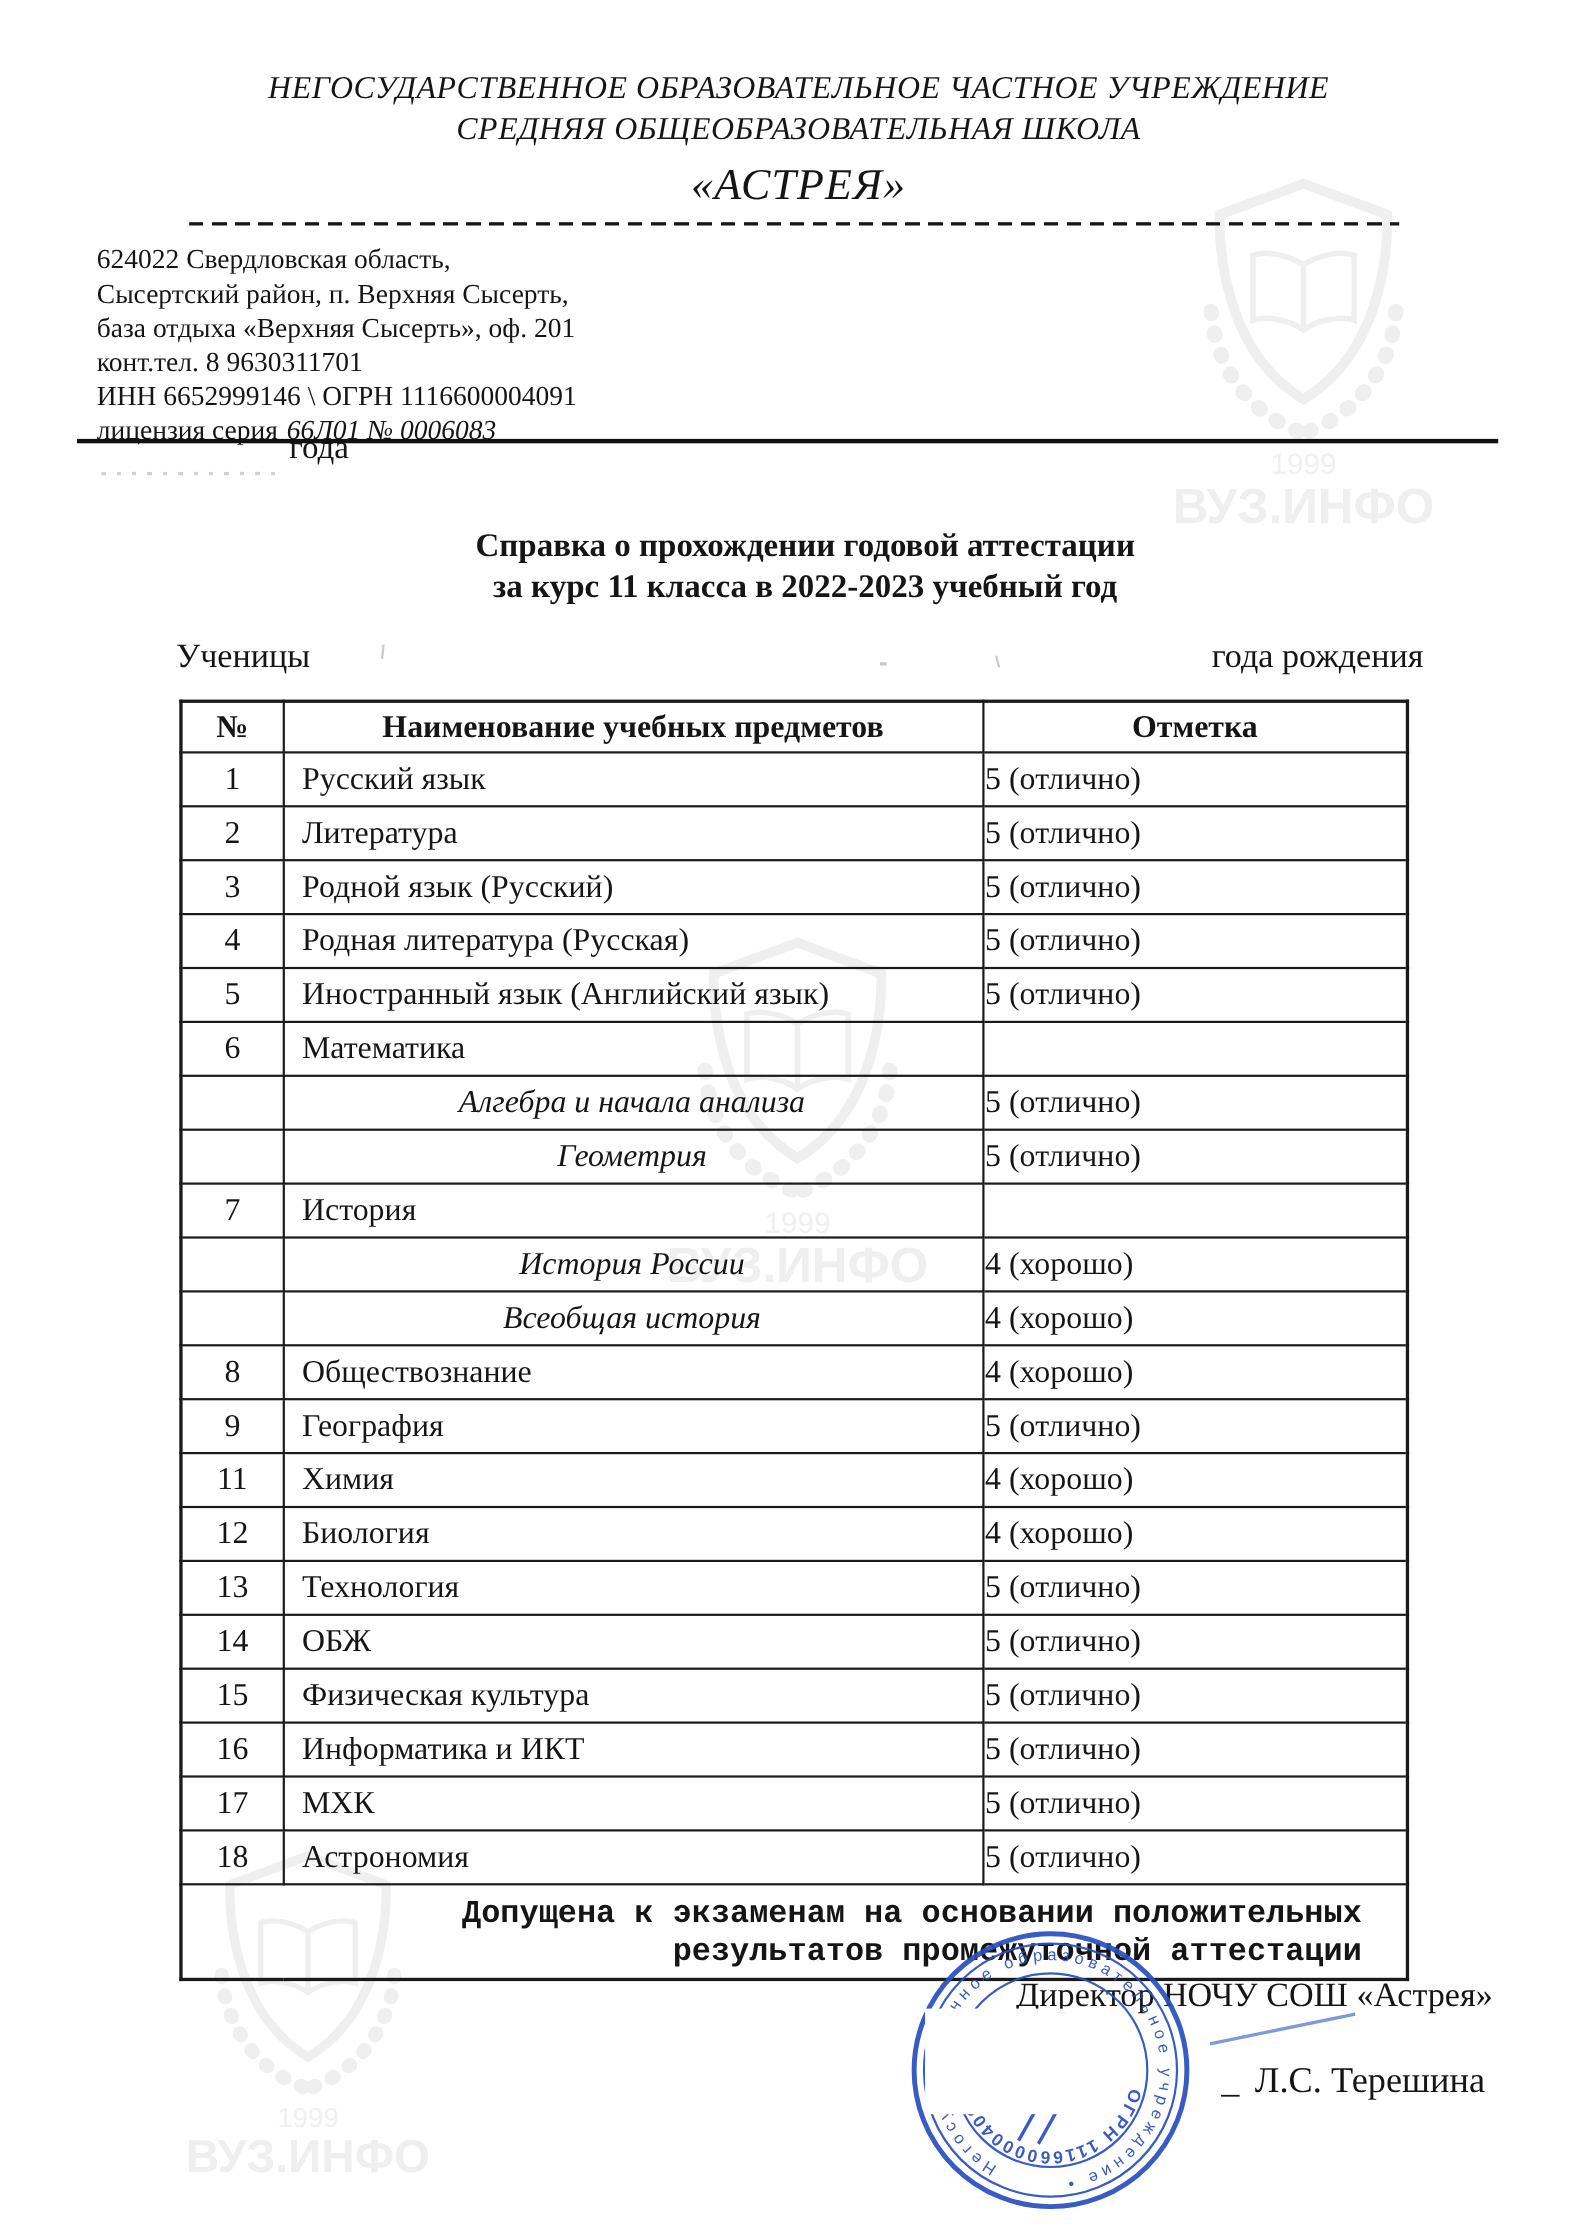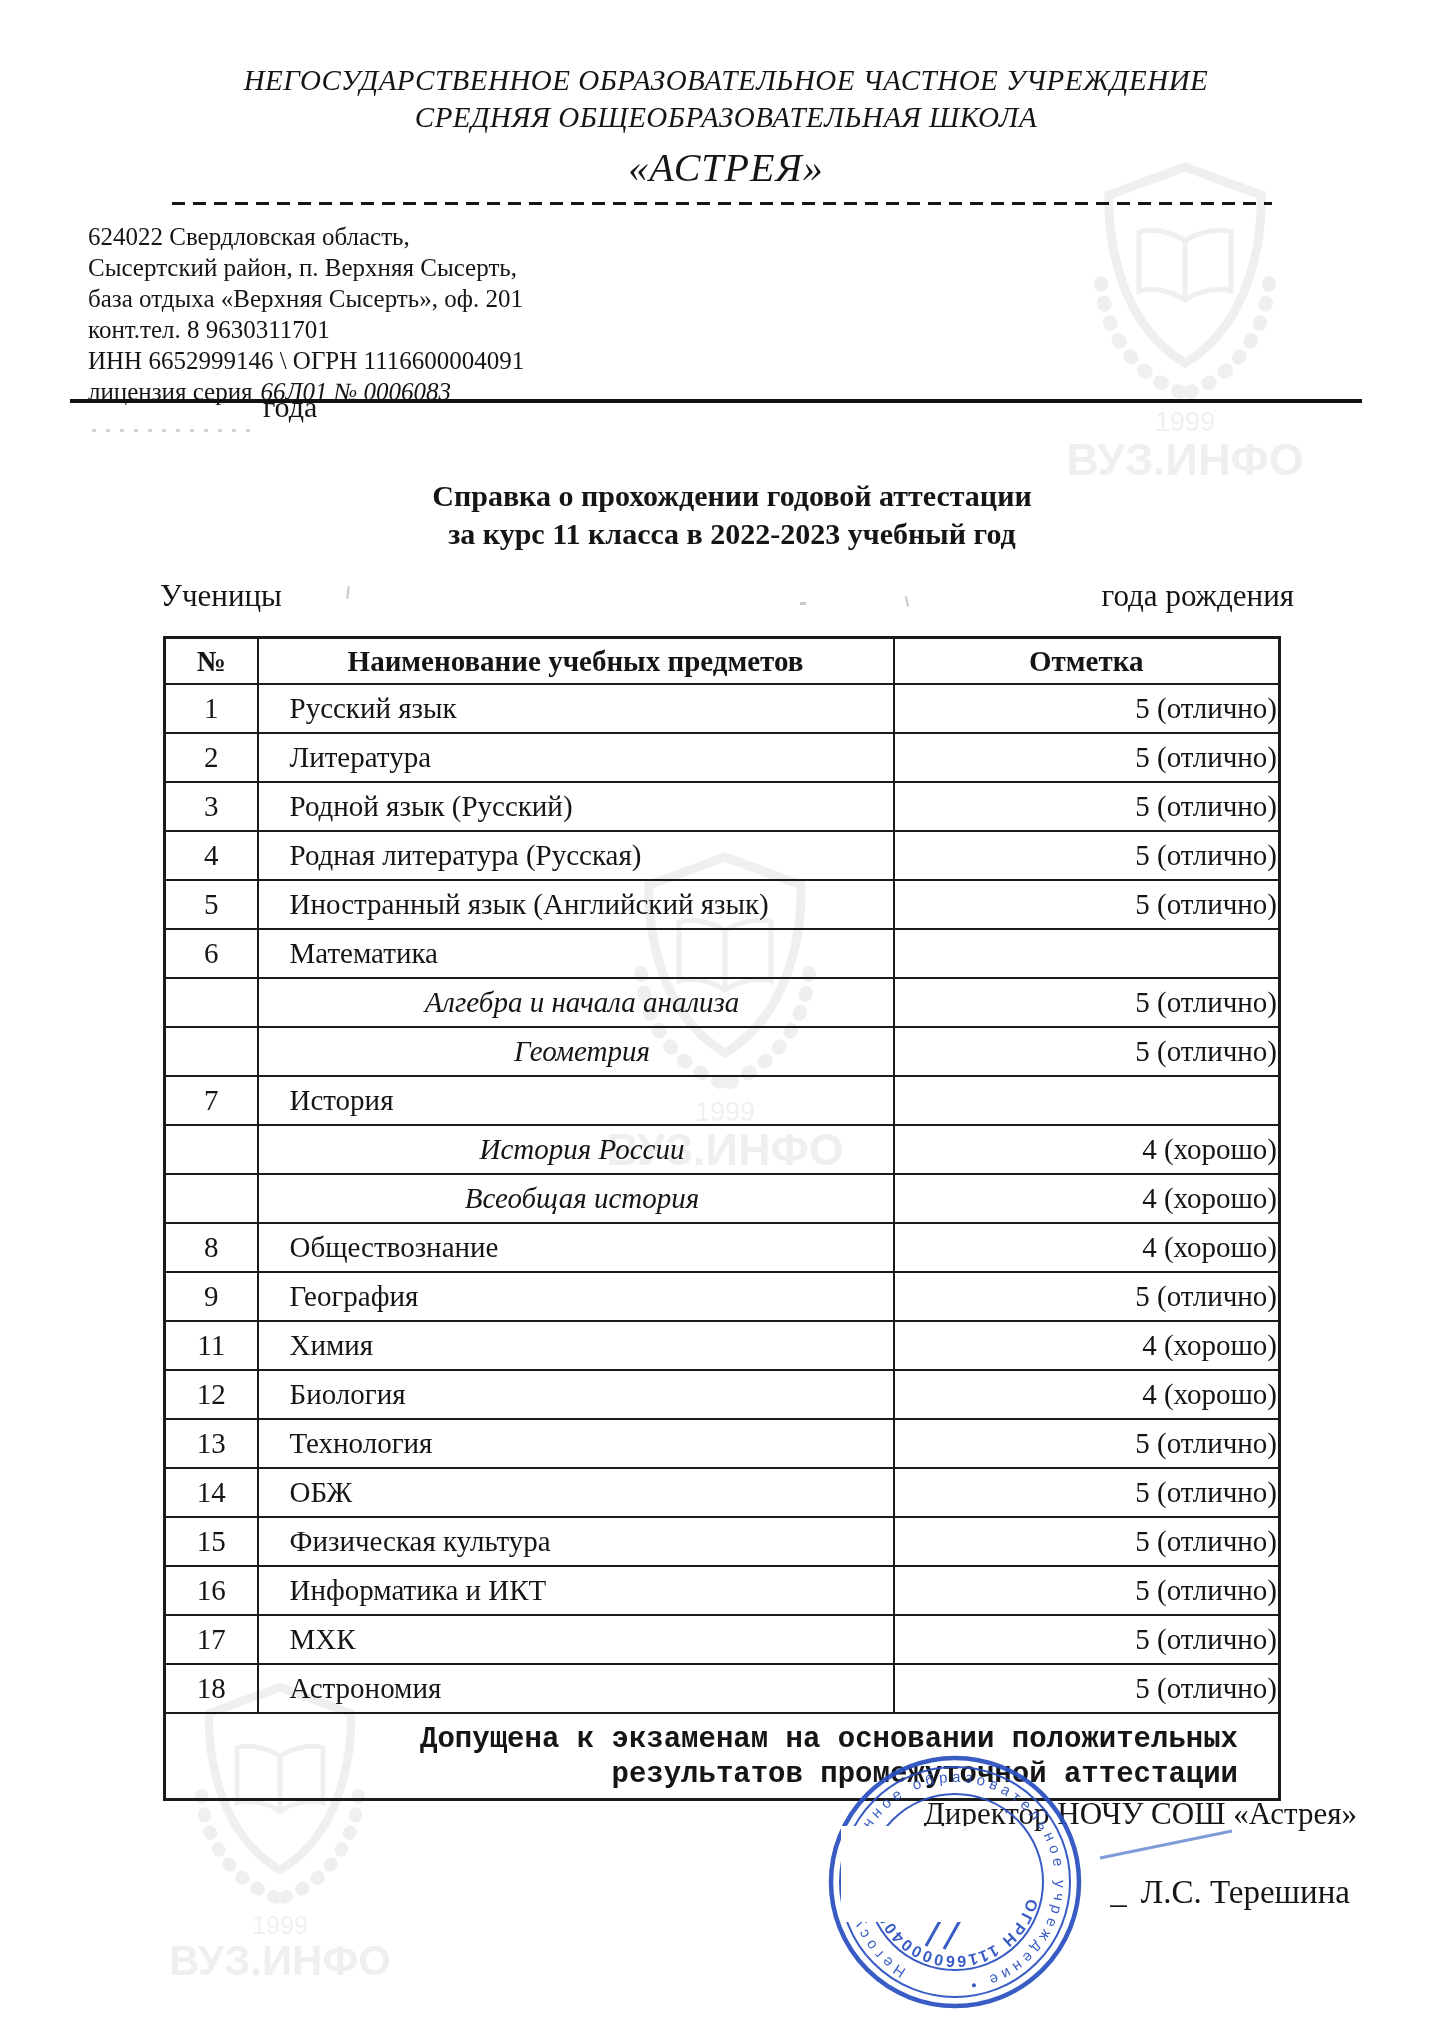--- a/index.html
+++ b/index.html
@@ -28,22 +28,22 @@
     justify-content:space-between;font-size:31px;}
   .redact-mark{position:absolute;background:#c9c9c9;}
   
   table.marks{left:163px;top:636px;width:1115px;border-collapse:collapse;
     table-layout:fixed;font-size:29px;}
   table.marks th,table.marks td{border:2px solid #1a1a1a;vertical-align:middle;}
   table.marks{border:3px solid #1a1a1a;}
   table.marks thead th{height:42px;font-weight:bold;text-align:center;}
   table.marks tbody td{height:45px;}
   td.num{text-align:center;}
-  td.subject{padding-left:31px;}
-  td.mark{text-align:right;}
+  td.subject{padding-left:16px;}
+  td.mark{text-align:left;}
   tr.sub-row td.subject{font-style:italic;text-align:center;padding-right:18px;}
   td.admission{height:74px;font-weight:bold;text-align:right;
     padding:6px 40px 4px 0;line-height:35px;vertical-align:top;font-family:Liberation Mono, monospace;}
   
   .director-line{right:83px;top:1796px;font-size:31px;z-index:2;}
   .signature-line{right:90px;top:1874px;font-size:33px;z-index:2;}
   .signature-line .underscore{margin-right:14px;}
   
   .wm{z-index:0;pointer-events:none;}
   .content{z-index:1;}

